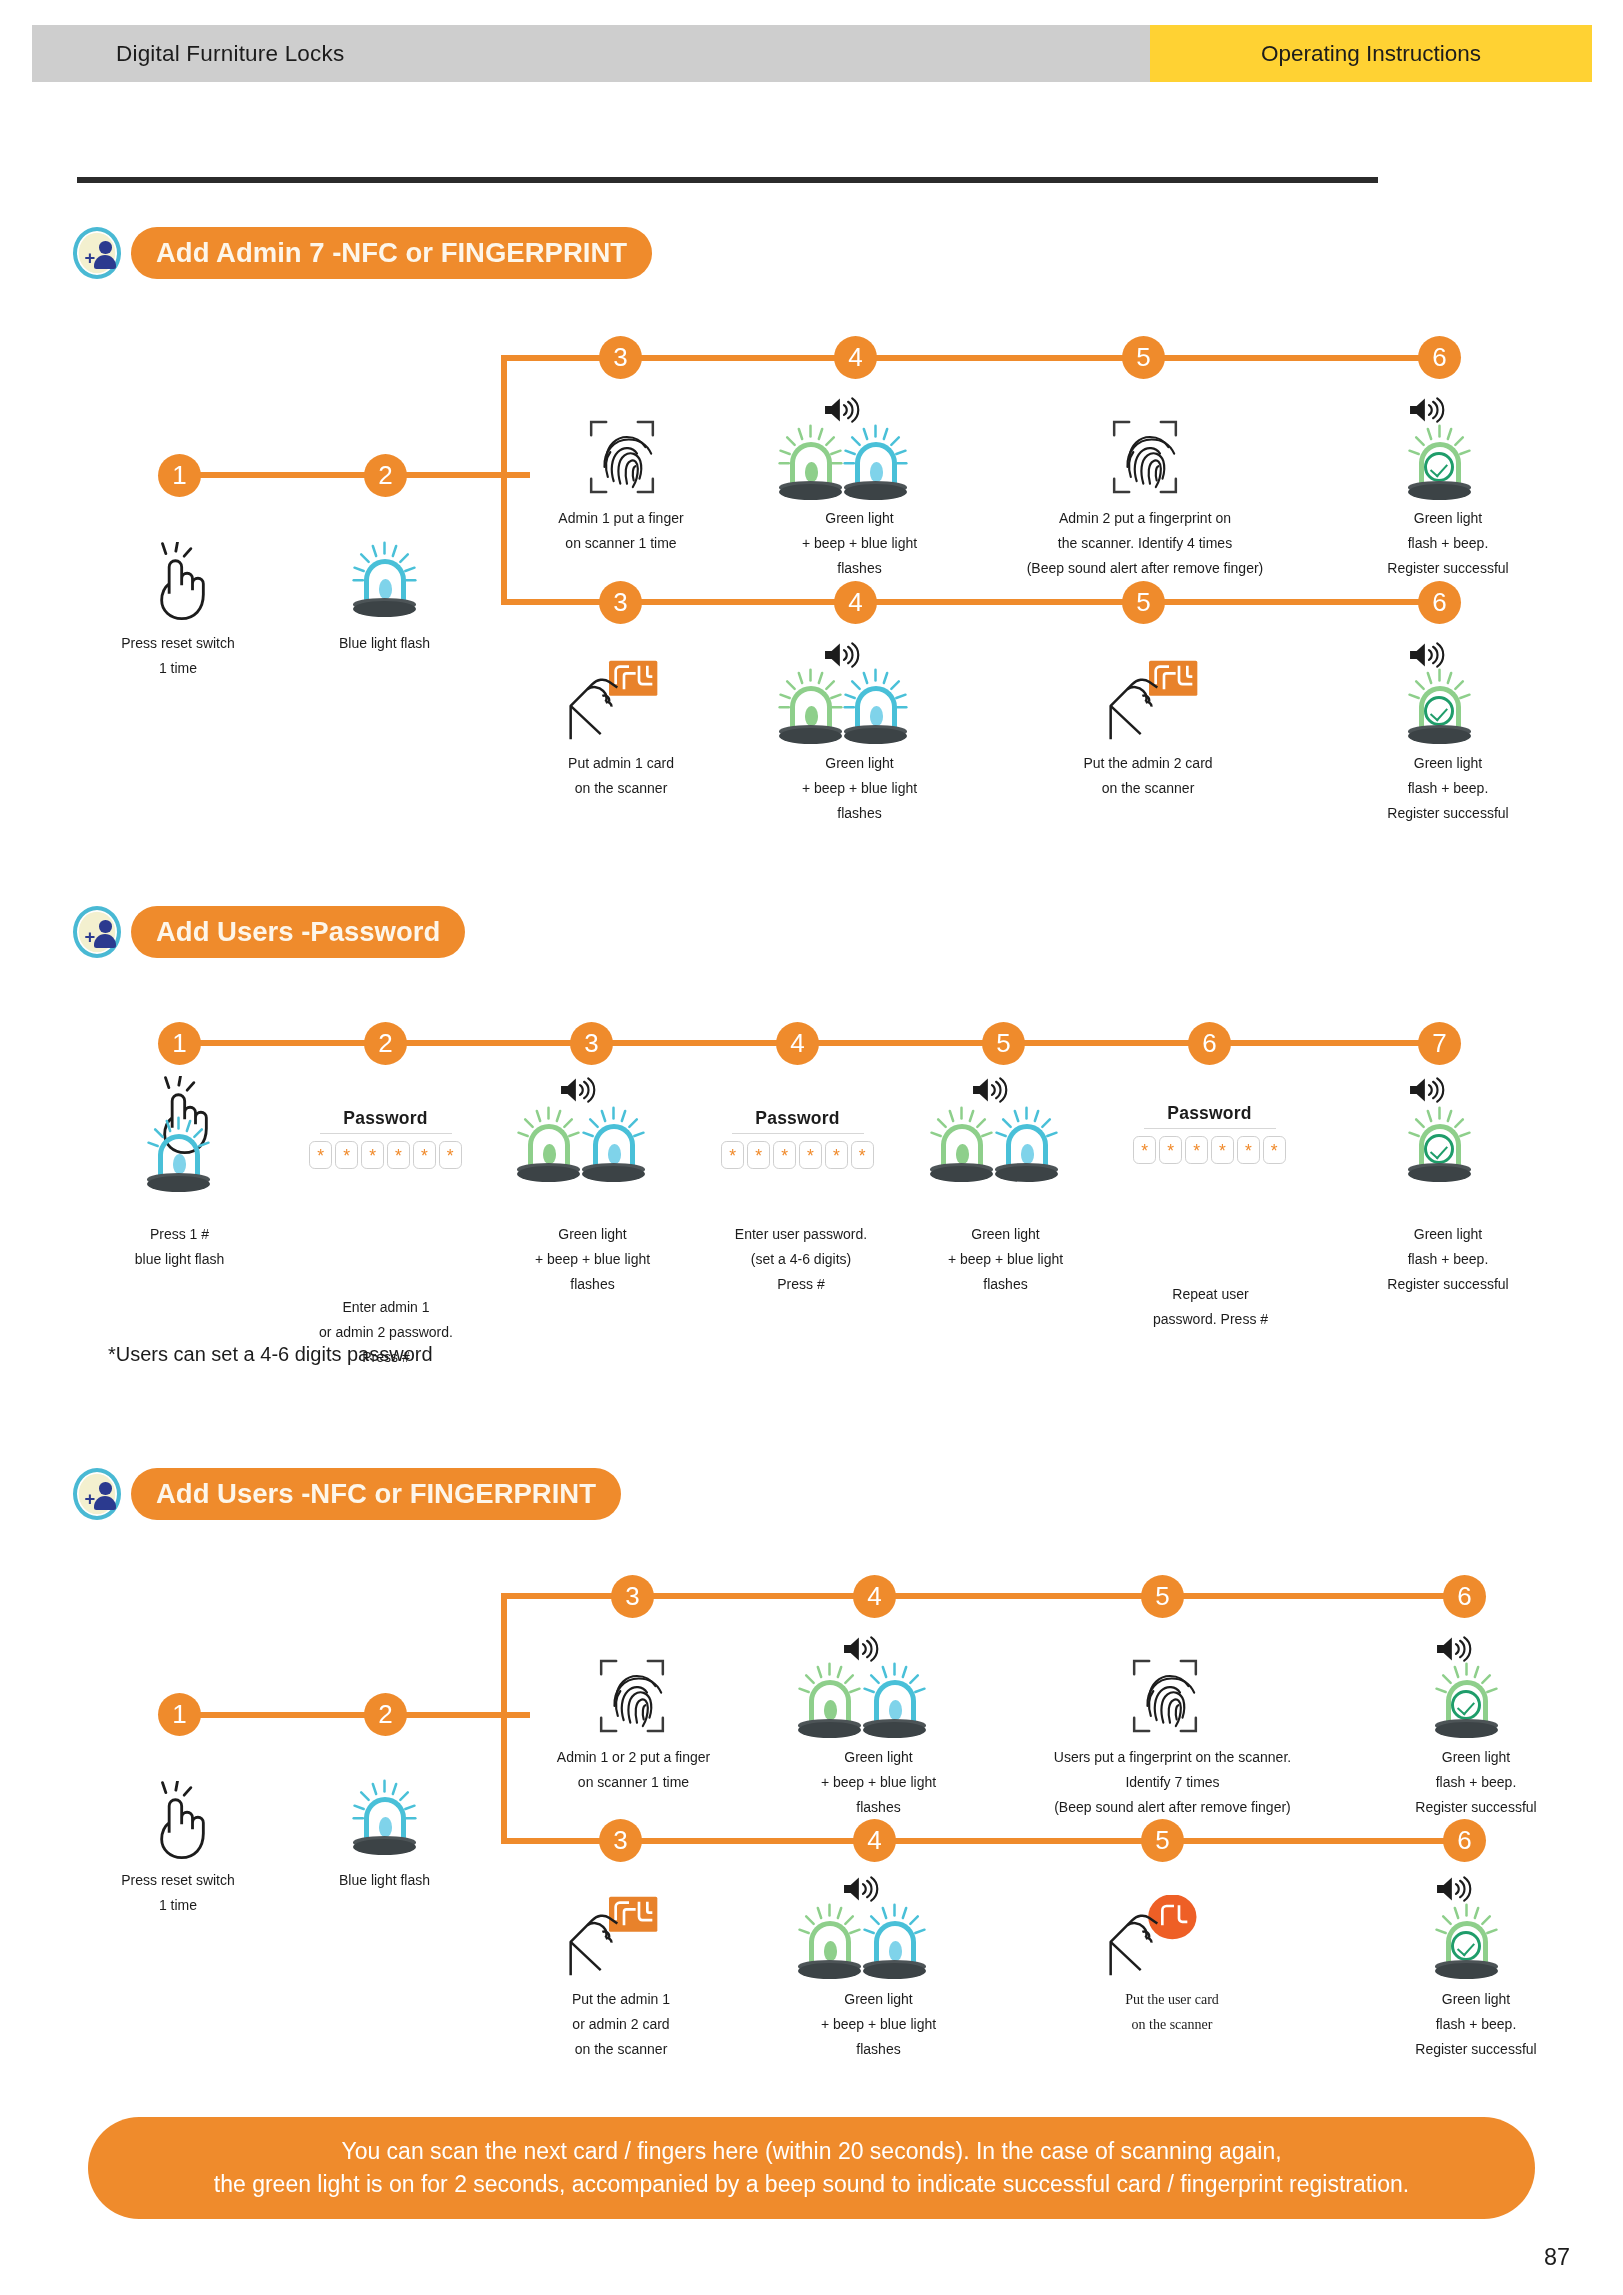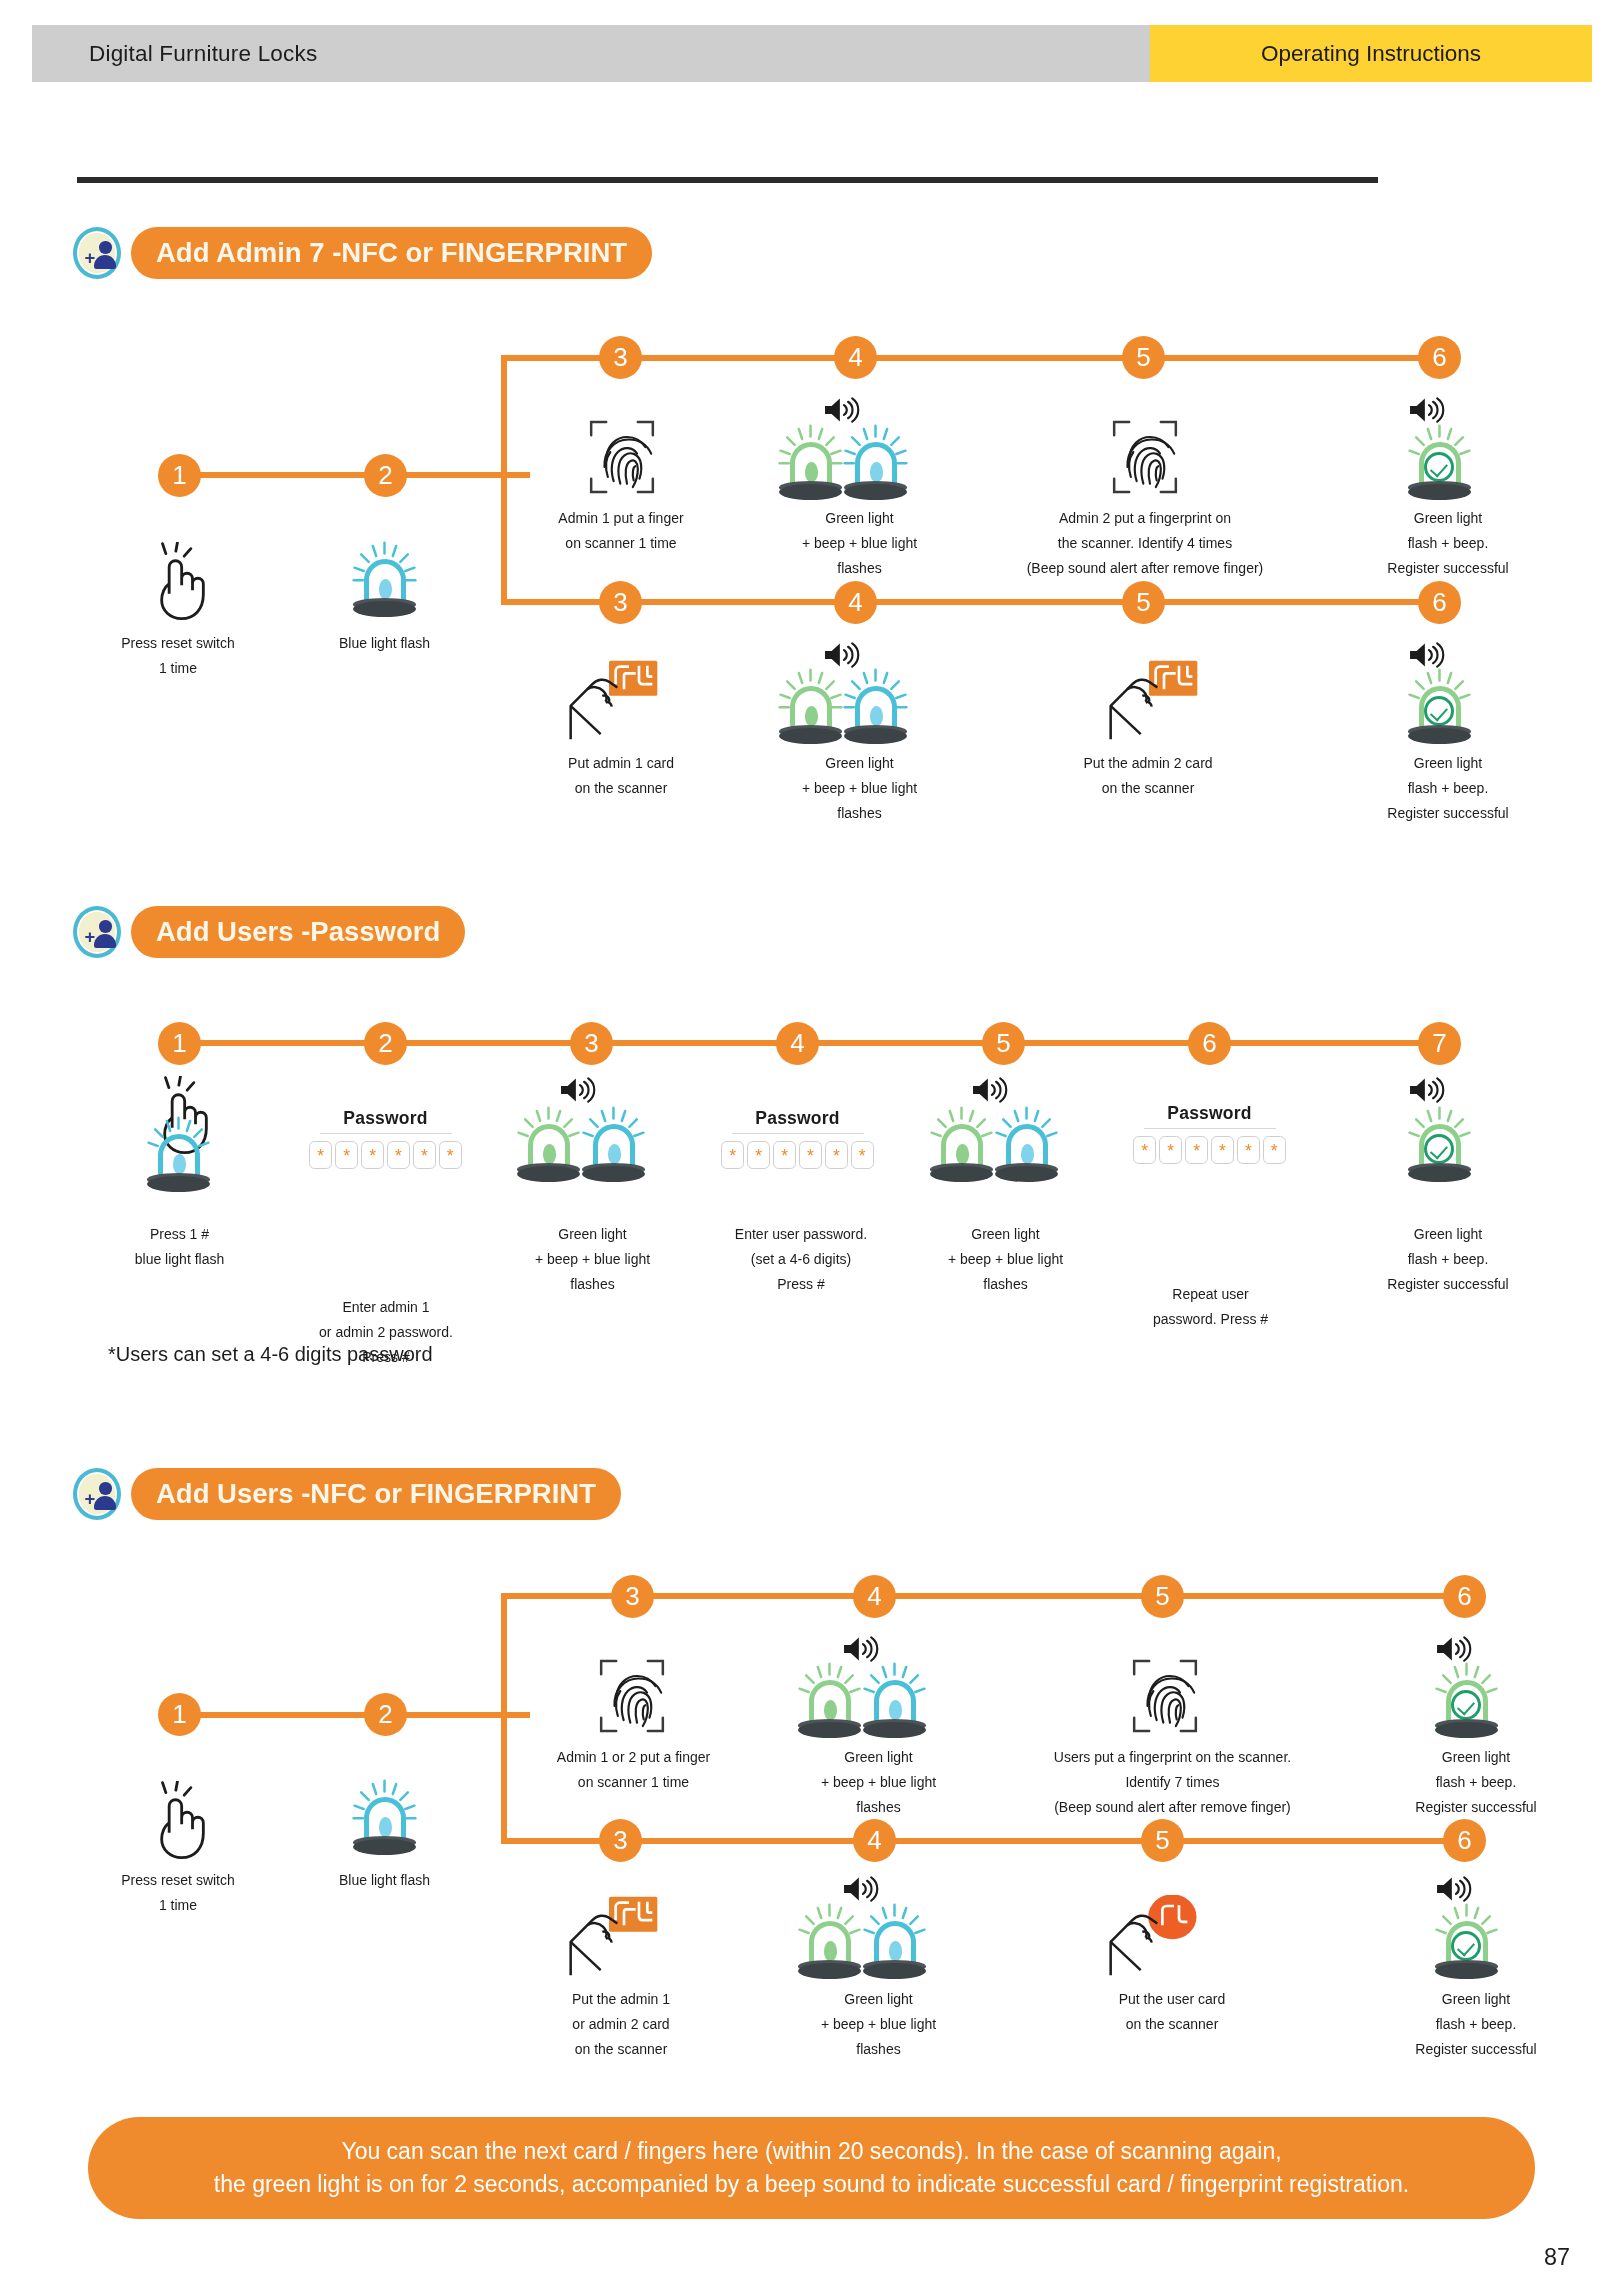--- a/index.html
+++ b/index.html
@@ -14,21 +14,21 @@
 
   
   .headerbar {
     position: absolute; left: 32px; top: 25px;
     width: 1560px; height: 57px;
     display: flex;
   }
   .hb-left {
     flex: 1 1 auto; background: #cecece;
     display: flex; align-items: center;
-    padding-left: 57px;
+    padding-left: 84px;
   }
   .hb-left span { font-size: 22.5px; letter-spacing: 0.2px; color: #1c1c1c; }
   .hb-right {
     width: 442px; background: #ffd233;
     display: flex; align-items: center; justify-content: center;
   }
   .hb-right span { font-size: 22.5px; color: #1c1c1c; }
 
   
   .pagetitle {
@@ -1026,21 +1026,21 @@
         <path d="M76 36 L76 18 a5 5 0 0 1 5 -5 L90 13"></path>
         <path d="M96 12 L96 28 a4 4 0 0 0 4 4 L106 32"></path>
       </g>
       <path d="M14 96 L14 56 L40 30 c6 -6 14 -7 20 -3 l10 7" stroke="#1c1c1c" stroke-width="3" fill="none" stroke-linejoin="round"></path>
       <path d="M14 56 L50 90" stroke="#1c1c1c" stroke-width="3" fill="none"></path>
       <path d="M34 36 c6 -4 14 -3 19 2 c4 4 5 9 3 13" stroke="#1c1c1c" stroke-width="3" fill="none"></path>
       <path d="M52 44 a6 6 0 0 1 8 7" stroke="#1c1c1c" stroke-width="3" fill="none"></path>
       <path d="M56 52 a5 5 0 0 1 7 5" stroke="#1c1c1c" stroke-width="3" fill="none"></path>
     </svg>
   </div>
-  <div class="cap" style="left:1047px; top:1987px; width:250px;">Put the user card
+  <div class="cap" style="left:1047px; top:1987px; width:250px;font-family:Liberation Serif, serif;">Put the user card
 on the scanner</div>
 
   <div class="speaker" style="left:1435px; top:1875px;">
     <svg width="37" height="28" viewBox="0 0 44 34">
       <path d="M2 12 L10 12 L20 3 L20 31 L10 22 L2 22 Z" fill="#1c1c1c"></path>
       <g stroke="#1c1c1c" stroke-width="2.6" fill="none" stroke-linecap="round">
         <path d="M25 11 a7 7 0 0 1 0 12"></path>
           <path d="M30 7 a12 12 0 0 1 0 20"></path>
           <path d="M35 3 a17 17 0 0 1 0 28"></path>
       </g>

